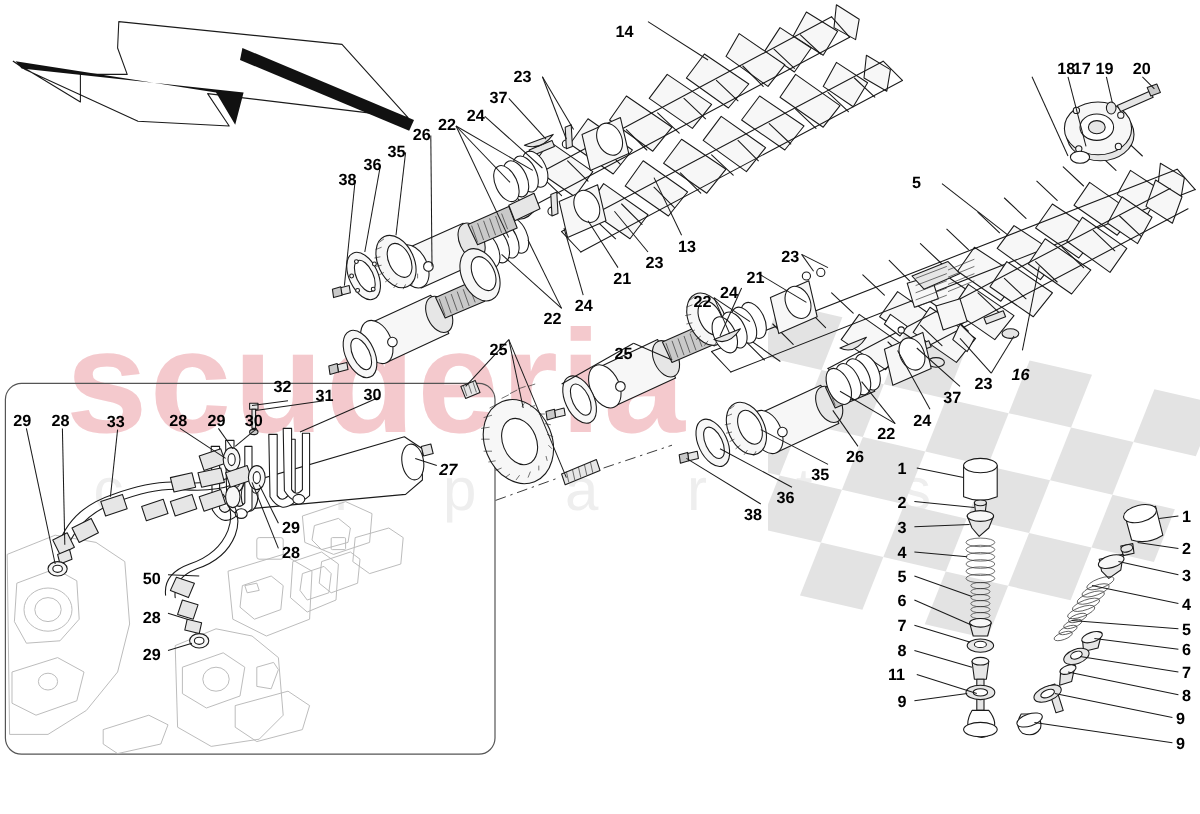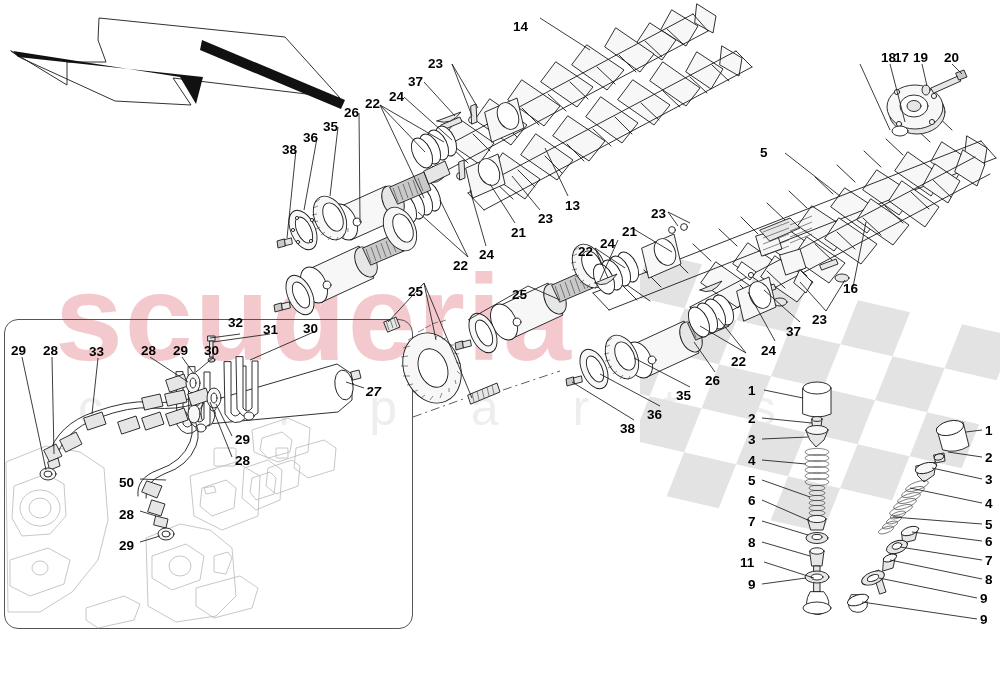--- a/index.html
+++ b/index.html
@@ -853,21 +853,21 @@
       <div class="lbl" style="left: 760px; top: 146px;">5</div>
       <div class="lbl" style="left: 565px; top: 199px;">13</div>
       <div class="lbl" style="left: 511px; top: 226px;">21</div>
       <div class="lbl" style="left: 538px; top: 212px;">23</div>
       <div class="lbl" style="left: 651px; top: 207px;">23</div>
       <div class="lbl" style="left: 622px; top: 225px;">21</div>
       <div class="lbl" style="left: 600px; top: 237px;">24</div>
       <div class="lbl" style="left: 578px; top: 245px;">22</div>
       <div class="lbl" style="left: 479px; top: 248px;">24</div>
       <div class="lbl" style="left: 453px; top: 259px;">22</div>
-      <div class="lbl" style="left: 843px; top: 282px;">16</div>
+      <div class="lbl" style="left: 843px; top: 306px; font-style: italic;">16</div>
       <div class="lbl" style="left: 812px; top: 313px;">23</div>
       <div class="lbl" style="left: 786px; top: 325px;">37</div>
       <div class="lbl" style="left: 761px; top: 344px;">24</div>
       <div class="lbl" style="left: 731px; top: 355px;">22</div>
       <div class="lbl" style="left: 408px; top: 285px;">25</div>
       <div class="lbl" style="left: 512px; top: 288px;">25</div>
       <div class="lbl" style="left: 705px; top: 374px;">26</div>
       <div class="lbl" style="left: 676px; top: 389px;">35</div>
       <div class="lbl" style="left: 647px; top: 408px;">36</div>
       <div class="lbl" style="left: 620px; top: 422px;">38</div>

